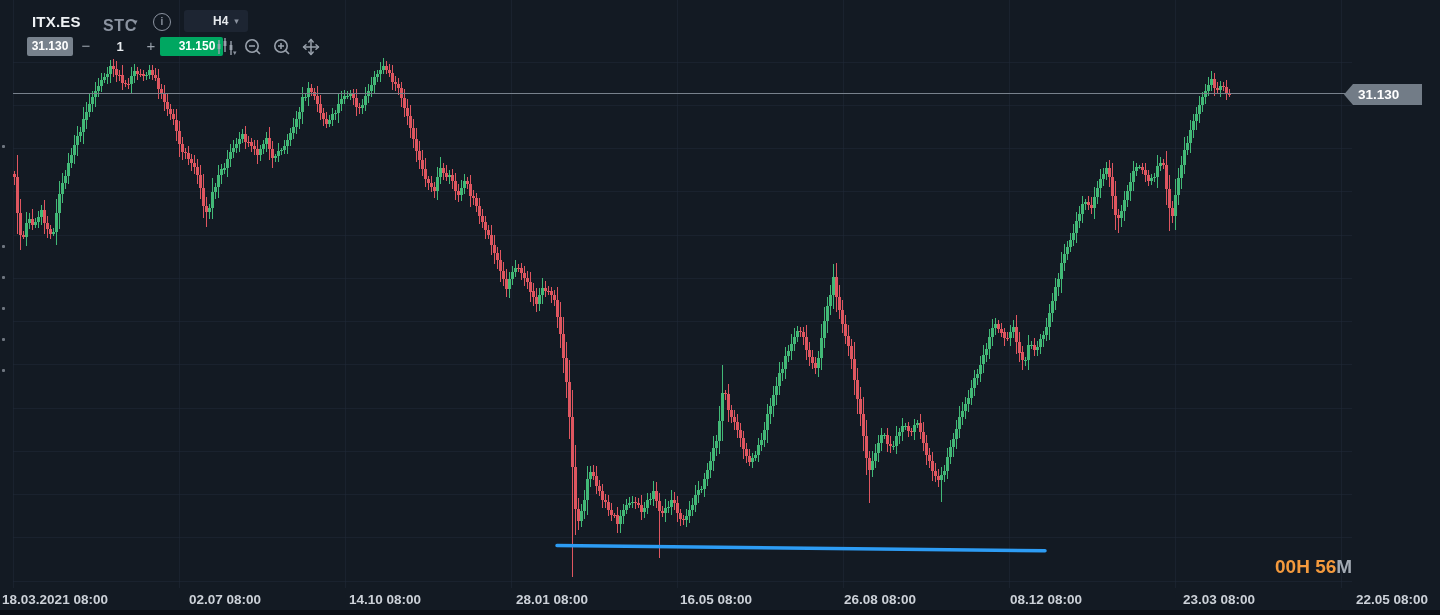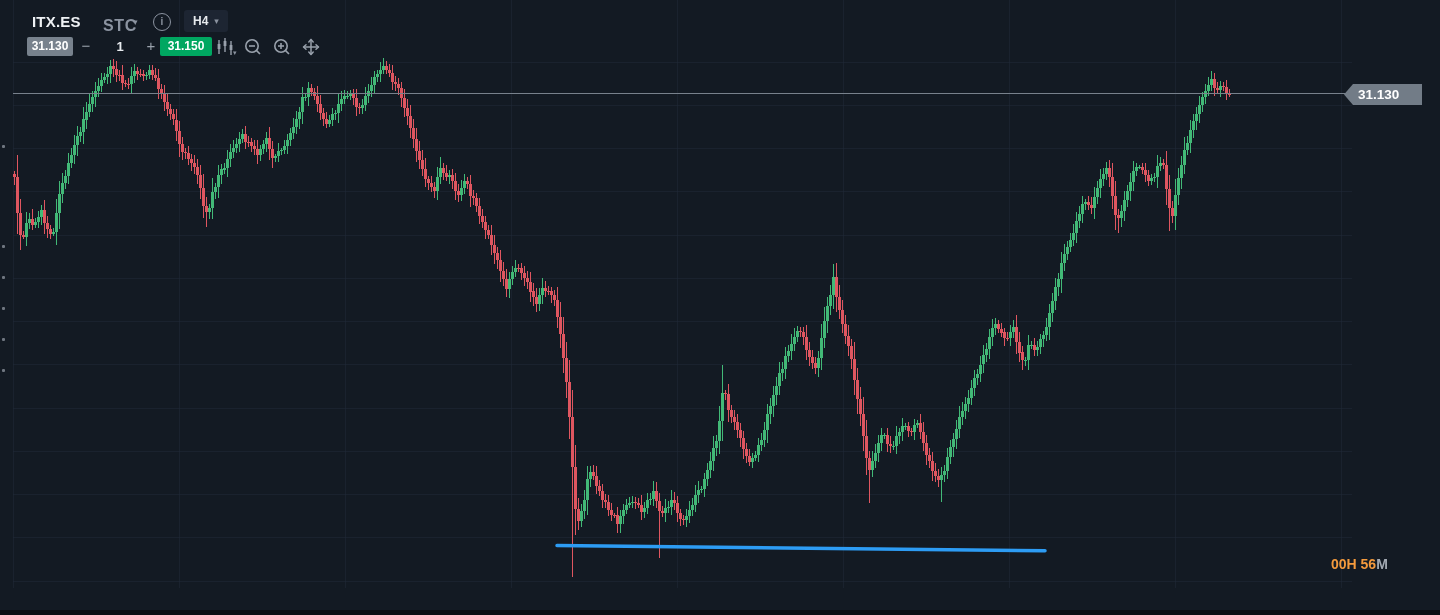--- a/index.html
+++ b/index.html
@@ -13,41 +13,41 @@
   svg.chart{position:absolute;left:0;top:0;}
   
   .symbol{position:absolute;left:32px;top:13px;font-size:15px;font-weight:700;color:#eef1f4;letter-spacing:.2px;}
   .market-code{position:absolute;left:103px;top:17px;font-size:16px;font-weight:700;color:#8b93a0;letter-spacing:.6px;}
   .caret{color:#8b93a0;font-size:9px;line-height:1;}
   .stc-caret{position:absolute;left:133px;top:18px;}
   .info-btn{position:absolute;left:153px;top:13px;width:16px;height:16px;border:1.5px solid #8b93a0;border-radius:50%;
     color:#8b93a0;font-size:10px;font-weight:700;text-align:center;line-height:16px;font-style:normal;}
   .tf-box{position:absolute;left:184px;top:10px;height:22px;background:#1d2532;border-radius:3px;
     display:flex;align-items:center;gap:6px;padding:0 9px;}
-  .tf-label{font-size:12px;font-weight:700;color:#e7eaee;}
+  .tf-label{font-size:12px;font-weight:700;color:#e7eaee;margin-left:20px;}
   
   .sell-box{position:absolute;left:27px;top:37px;width:46px;height:19px;background:#78828d;border-radius:2px;
     color:#fff;font-size:12px;font-weight:700;text-align:center;line-height:19px;}
   .step-minus{position:absolute;left:79px;top:37px;width:14px;height:19px;color:#9aa2ac;font-size:15px;text-align:center;line-height:18px;}
   .qty-value{position:absolute;left:100px;top:37px;width:40px;height:19px;color:#e8ebef;font-size:13px;font-weight:700;text-align:center;line-height:19px;}
   .step-plus{position:absolute;left:144px;top:37px;width:14px;height:19px;color:#9aa2ac;font-size:15px;text-align:center;line-height:18px;}
   .buy-box{position:absolute;left:160px;top:37px;width:52px;height:19px;background:#00a761;border-radius:2px;
-    color:#fff;font-size:12px;font-weight:700;text-align:center;line-height:19px;}
+    color:#fff;font-size:12px;font-weight:700;text-align:center;line-height:19px;padding-left:11px;}
   .tool-icon{position:absolute;top:36px;width:22px;height:22px;}
   .tool-icon svg{display:block;}
   .ind-caret{position:absolute;left:233px;top:49px;font-size:7px;color:#8b93a0;}
   
   .price-axis{position:absolute;left:1352px;top:0;width:88px;height:588px;}
   .price-tick{position:absolute;left:9px;font-size:13.5px;font-weight:700;color:#ccd1d8;letter-spacing:.2px;}
   .time-axis{position:absolute;left:0;top:588px;width:1440px;height:22px;}
   .time-tick{position:absolute;top:4px;transform:translateX(-50%);font-size:13.5px;font-weight:700;color:#ccd1d8;white-space:nowrap;}
   .price-tag{position:absolute;left:1344px;top:84px;width:78px;height:21px;background:#727c87;
     color:#fff;font-size:13.5px;font-weight:700;line-height:21px;padding-left:14px;box-sizing:border-box;
     clip-path:polygon(0 50%,9px 0,100% 0,100% 100%,9px 100%);}
-  .timer{position:absolute;left:1331px;top:556px;font-size:14px;font-weight:700;white-space:nowrap;}
+  .timer{position:absolute;left:1275px;top:556px;font-size:19px;font-weight:700;white-space:nowrap;}
   .timer-main{color:#f49a3d;}
   .timer-suffix{color:#a3aab3;}
   .bottom-strip{position:absolute;left:0;top:610px;width:1440px;height:5px;background:#0a0e14;}
   .edge-dot{position:absolute;left:2px;width:3px;height:3px;background:#6f7680;border-radius:1px;}
 </style>
 </head>
 <body>
 
 <div class="app">
 
@@ -936,20 +936,31 @@
     </svg>
   </div>
   <div class="tool-icon" style="left:300px">
     <svg width="22" height="22" viewBox="0 0 22 22" fill="none" stroke="#98a0ab" stroke-width="1.5">
       <line x1="3.5" y1="11" x2="18.5" y2="11"></line>
         <line x1="11" y1="3.5" x2="11" y2="18.5"></line>
       <path d="M3.5 11 L6 8.8 M3.5 11 L6 13.2 M18.5 11 L16 8.8 M18.5 11 L16 13.2 M11 3.5 L8.8 6 M11 3.5 L13.2 6 M11 18.5 L8.8 16 M11 18.5 L13.2 16" stroke-linecap="round"></path>
     </svg>
   </div>
 
+  <div class="time-axis" id="time-axis">
+      <div class="time-tick" style="left: 55px;">18.03.2021 08:00</div>
+      <div class="time-tick" style="left: 225px;">02.07 08:00</div>
+      <div class="time-tick" style="left: 385px;">14.10 08:00</div>
+      <div class="time-tick" style="left: 552px;">28.01 08:00</div>
+      <div class="time-tick" style="left: 716px;">16.05 08:00</div>
+      <div class="time-tick" style="left: 880px;">26.08 08:00</div>
+      <div class="time-tick" style="left: 1046px;">08.12 08:00</div>
+      <div class="time-tick" style="left: 1219px;">23.03 08:00</div>
+      <div class="time-tick" style="left: 1392px;">22.05 08:00</div>
+    </div>
   <div class="price-tag" style="z-index: 5;"><span>31.130</span></div>
 
   <div class="timer">
     <span class="timer-main">00H 56</span><span class="timer-suffix">M</span>
   </div>
 
   <div class="bottom-strip"></div>
   <div id="edge-dots">
       <div class="edge-dot" style="top: 145px;"></div>
       <div class="edge-dot" style="top: 245px;"></div>

